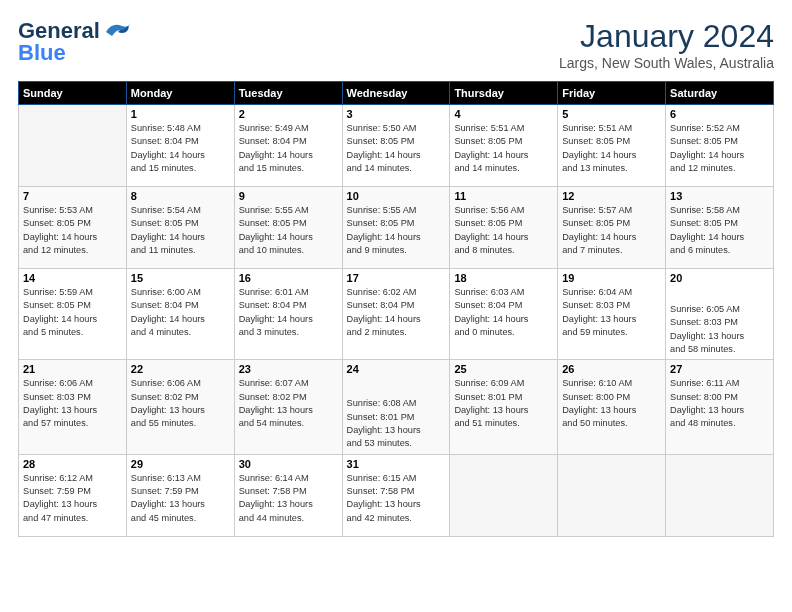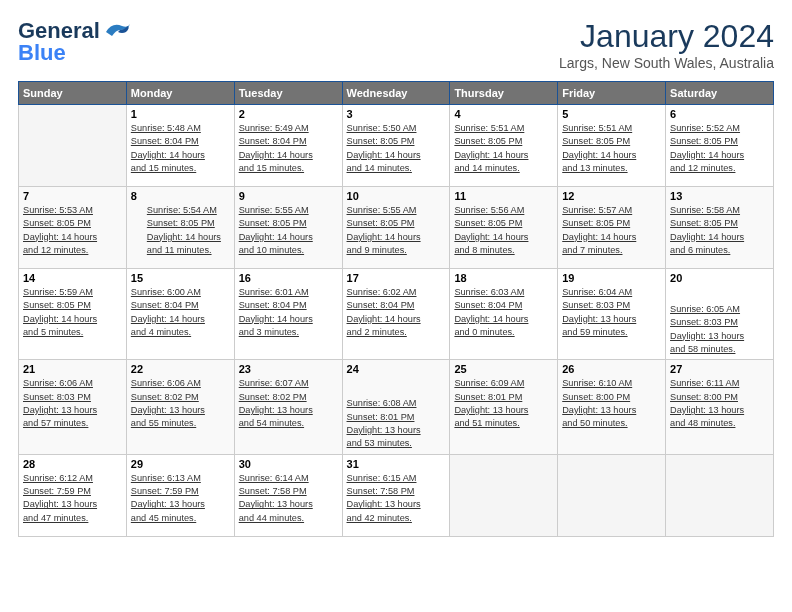--- a/index.html
+++ b/index.html
@@ -35,21 +35,21 @@
     .location {
       font-size: 14px;
       color: #555;
     }
     table {
       width: 100%;
       border-collapse: collapse;
       font-size: 10px;
     }
     thead th {
-      background: #737373;
+      background: #000000;
       color: #fff;
       padding: 5px 4px;
       text-align: left;
       font-size: 11px;
       font-weight: bold;
       border: 1px solid #1a5296;
     }
     td {
       border: 1px solid #ccc;
       vertical-align: top;
@@ -60,21 +60,20 @@
     .day-num {
       font-weight: bold;
       font-size: 11px;
       display: block;
       margin-bottom: 2px;
     }
     .cell-info {
       font-size: 9.2px;
       color: #333;
       line-height: 1.45;
-      text-decoration: underline;
     }
     td.empty {
       background: #fafafa;
     }
     tr:nth-child(even) td {
       background: #f9f9f9;
     }
     tr:nth-child(odd) td {
       background: #fff;
     }
@@ -166,21 +165,21 @@
         <tr>
           <td>
             <span class="day-num">7</span>
             <div class="cell-info" style="white-space: pre-line;">Sunrise: 5:53 AM
 Sunset: 8:05 PM
 Daylight: 14 hours
 and 12 minutes.</div>
           </td>
           <td>
             <span class="day-num">8</span>
-            <div class="cell-info" style="white-space: pre-line; margin-left: 16px;">Sunrise: 5:54 AM
+            <div class="cell-info" style="white-space: pre-line;">Sunrise: 5:54 AM
 Sunset: 8:05 PM
 Daylight: 14 hours
 and 11 minutes.</div>
           </td>
           <td>
             <span class="day-num">9</span>
             <div class="cell-info" style="white-space: pre-line;">Sunrise: 5:55 AM
 Sunset: 8:05 PM
 Daylight: 14 hours
 and 10 minutes.</div>

